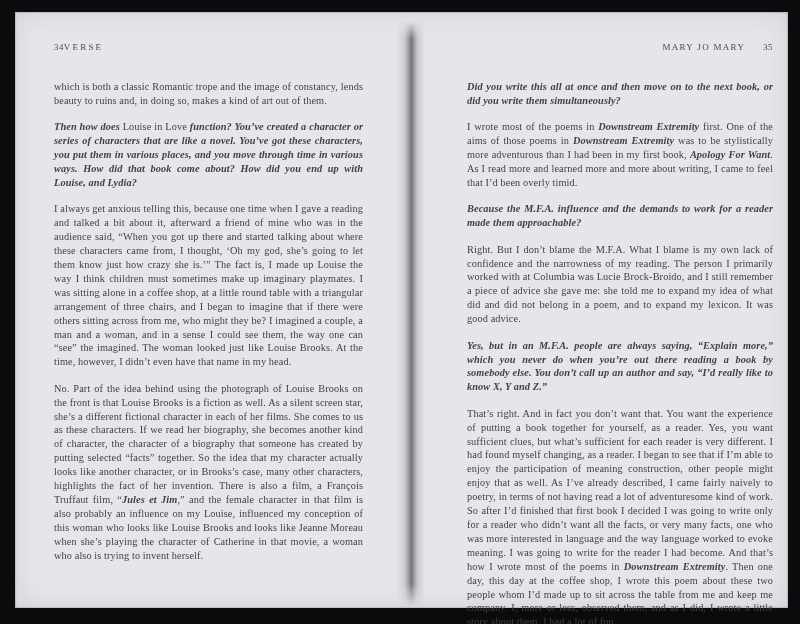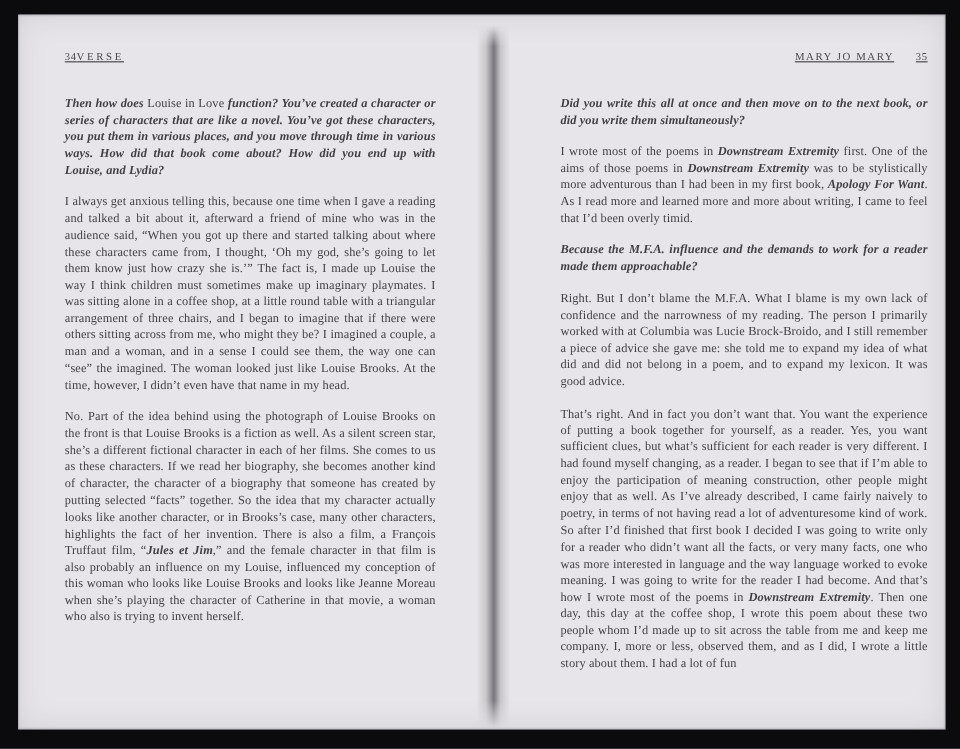--- a/index.html
+++ b/index.html
@@ -38,21 +38,20 @@
   }
   .page-left  { left: 39px;  width: 309px; }
   .page-right { left: 452px; width: 306px; }
   .running-head {
     display: flex;
     align-items: baseline;
     font-size: 9px;
     color: #4b494d;
     margin-bottom: 26px;
     height: 12px;
-    text-decoration: underline;
   }
   .running-head .folio { font-size: 8.8px; letter-spacing: 0.5px; }
   .running-head .head  { letter-spacing: 2.2px; }
   .page-left  .running-head .head  { }
   .page-right .running-head { justify-content: flex-end; }
   .page-right .running-head .head { letter-spacing: 1.3px; }
   .page-right .running-head .folio { margin-left: 18px; }
   .textcol p {
     margin: 0 0 12.5px 0;
     font-size: 10.3px;
@@ -68,35 +67,37 @@
 <body>
 
 <div class="scan">
 
   <div class="page page-left">
     <div class="running-head">
       <span class="folio">34</span>
       <span class="head">VERSE</span>
     </div>
     <div class="textcol">
+        <p class="answer"><span class="seg-r">which is both a classic Romantic trope and the image of constancy, lends beauty to ruins and, in doing so, makes a kind of art out of them.</span></p>
         <p class="question"><span class="seg-i">Then how does </span><span class="seg-r">Louise in Love</span><span class="seg-i"> function? You’ve created a character or series of characters that are like a novel. You’ve got these characters, you put them in various places, and you move through time in various ways. How did that book come about? How did you end up with Louise, and Lydia?</span></p>
         <p class="answer"><span class="seg-r">I always get anxious telling this, because one time when I gave a reading and talked a bit about it, afterward a friend of mine who was in the audience said, “When you got up there and started talking about where these characters came from, I thought, ‘Oh my god, she’s going to let them know just how crazy she is.’” The fact is, I made up Louise the way I think children must sometimes make up imaginary playmates. I was sitting alone in a coffee shop, at a little round table with a triangular arrangement of three chairs, and I began to imagine that if there were others sitting across from me, who might they be? I imagined a couple, a man and a woman, and in a sense I could see them, the way one can “see” the imagined. The woman looked just like Louise Brooks. At the time, however, I didn’t even have that name in my head.</span></p>
         <p class="answer"><span class="seg-r">No. Part of the idea behind using the photograph of Louise Brooks on the front is that Louise Brooks is a fiction as well. As a silent screen star, she’s a different fictional character in each of her films. She comes to us as these characters. If we read her biography, she becomes another kind of character, the character of a biography that someone has created by putting selected “facts” together. So the idea that my character actually looks like another character, or in Brooks’s case, many other characters, highlights the fact of her invention. There is also a film, a François Truffaut film, “</span><span class="seg-i">Jules et Jim</span><span class="seg-r">,” and the female character in that film is also probably an influence on my Louise, influenced my conception of this woman who looks like Louise Brooks and looks like Jeanne Moreau when she’s playing the character of Catherine in that movie, a woman who also is trying to invent herself.</span></p>
       </div>
   </div>
 
   <div class="gutter"></div>
 
   <div class="page page-right">
     <div class="running-head">
       <span class="head">MARY JO MARY</span>
       <span class="folio">35</span>
     </div>
     <div class="textcol">
         <p class="question"><span class="seg-i">Did you write this all at once and then move on to the next book, or did you write them simultaneously?</span></p>
         <p class="answer"><span class="seg-r">I wrote most of the poems in </span><span class="seg-i">Downstream Extremity</span><span class="seg-r"> first. One of the aims of those poems in </span><span class="seg-i">Downstream Extremity</span><span class="seg-r"> was to be stylistically more adventurous than I had been in my first book, </span><span class="seg-i">Apology For Want</span><span class="seg-r">. As I read more and learned more and more about writing, I came to feel that I’d been overly timid.</span></p>
         <p class="question"><span class="seg-i">Because the M.F.A. influence and the demands to work for a reader made them approachable?</span></p>
         <p class="answer"><span class="seg-r">Right. But I don’t blame the M.F.A. What I blame is my own lack of confidence and the narrowness of my reading. The person I primarily worked with at Columbia was Lucie Brock-Broido, and I still remember a piece of advice she gave me: she told me to expand my idea of what did and did not belong in a poem, and to expand my lexicon. It was good advice.</span></p>
+        <p class="question"><span class="seg-i">Yes, but in an M.F.A. people are always saying, “Explain more,” which you never do when you’re out there reading a book by somebody else. You don’t call up an author and say, “I’d really like to know X, Y and Z.”</span></p>
         <p class="answer"><span class="seg-r">That’s right. And in fact you don’t want that. You want the experience of putting a book together for yourself, as a reader. Yes, you want sufficient clues, but what’s sufficient for each reader is very different. I had found myself changing, as a reader. I began to see that if I’m able to enjoy the participation of meaning construction, other people might enjoy that as well. As I’ve already described, I came fairly naively to poetry, in terms of not having read a lot of adventuresome kind of work. So after I’d finished that first book I decided I was going to write only for a reader who didn’t want all the facts, or very many facts, one who was more interested in language and the way language worked to evoke meaning. I was going to write for the reader I had become. And that’s how I wrote most of the poems in </span><span class="seg-i">Downstream Extremity</span><span class="seg-r">. Then one day, this day at the coffee shop, I wrote this poem about these two people whom I’d made up to sit across the table from me and keep me company. I, more or less, observed them, and as I did, I wrote a little story about them. I had a lot of fun</span></p>
       </div>
   </div>
 
 </div>
 
 </body></html>

